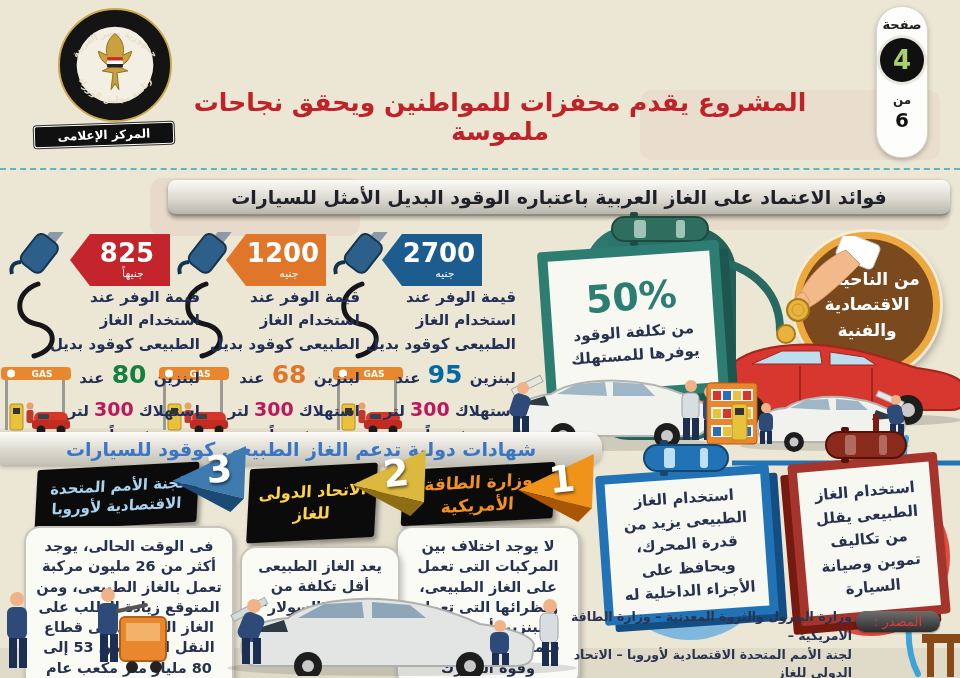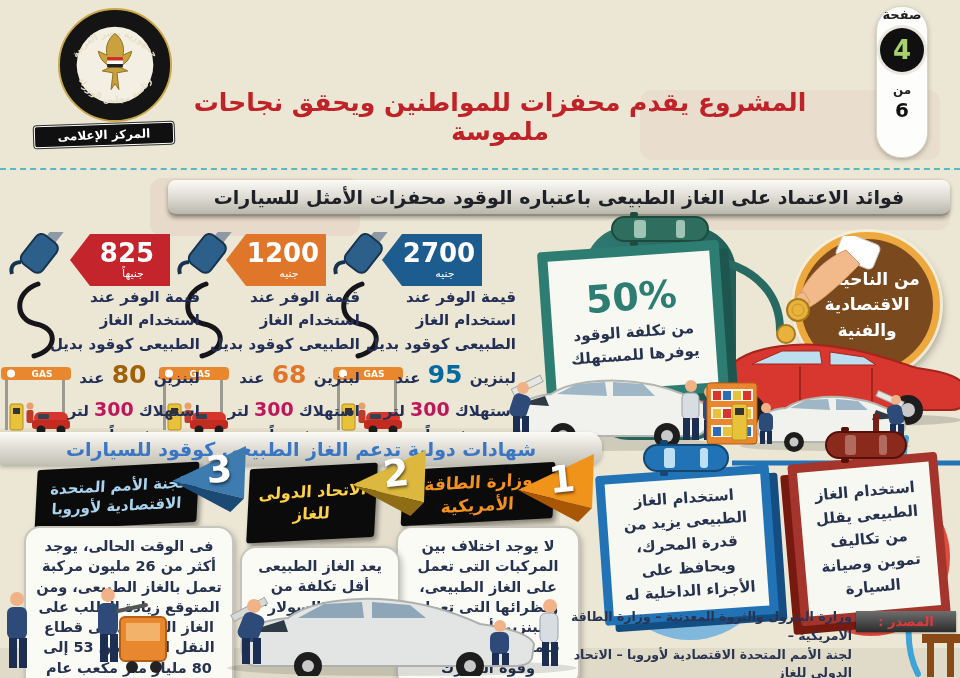--- a/index.html
+++ b/index.html
@@ -10,21 +10,21 @@
   
   .title{position:absolute;text-align:center;color:#bf2227;font-weight:bold;}
   .t1{left:130px;top:26px;width:745px;font-size:27px;line-height:1.2;}
   .t2{left:180px;top:88px;width:640px;font-size:25px;}
   .banner{position:absolute;left:10px;top:118px;width:130px;background:#101010;color:#fff;
           font-size:12px;font-weight:bold;text-align:center;padding:3px 4px;border:1px solid #fff;
           outline:1px solid #333;transform:rotate(-2deg);border-radius:3px;}
   .pagecol{position:absolute;left:876px;top:6px;width:50px;height:150px;background:#fdfdfb;
            border:1px solid #d8d4c6;border-radius:25px;box-shadow:0 2px 5px rgba(0,0,0,.25);
            display:flex;flex-direction:column;align-items:center;}
-  .pg-label{font-size:13px;font-weight:bold;color:#1d1d1d;}
+  .pg-label{font-size:13px;font-weight:bold;color:#1d1d1d;margin-top:10px;}
   .pg-circle{width:44px;height:44px;margin-top:6px;background:#101010;border-radius:50%;
              box-shadow:0 0 0 3px #e9e7de;display:flex;align-items:center;justify-content:center;}
   .pg-circle span{color:#a8d06c;font-size:26px;font-weight:bold;}
   .pg-of{font-size:12px;font-weight:bold;color:#222;margin-top:11px;}
   .pg-total{font-size:20px;font-weight:bold;color:#111;margin-top:1px;}
   .sep{position:absolute;left:0;top:168px;width:960px;border-top:2px dashed #3fb0c4;opacity:.85;}
   
   .s1header{position:absolute;left:168px;top:180px;width:782px;height:34px;
             background:linear-gradient(#fbfaf6,#dcd9d0 55%,#b9b6ac);border-radius:8px;
             border-bottom:2px solid #8f8c80;box-shadow:0 2px 4px rgba(0,0,0,.35);
@@ -39,21 +39,21 @@
   .sv-badge{position:absolute;width:100px;height:52px;color:#fff;display:flex;flex-direction:column;
             align-items:center;justify-content:center;padding-left:14px;box-sizing:border-box;
             clip-path:polygon(20% 0,100% 0,100% 100%,20% 100%,0 50%);
             filter:drop-shadow(2px 3px 2px rgba(0,0,0,.35));}
   .sv-badge .amt{font-size:26px;font-weight:bold;line-height:1;}
   .sv-badge .cur{font-size:11px;font-weight:normal;margin-top:1px;padding-left:12px;}
   .bg-red{background:#c4242b;} .bg-orange{background:#e0762a;} .bg-blue{background:#1d5c8f;}
   .sv-text{position:absolute;width:152px;font-size:15px;font-weight:bold;color:#232f55;
            line-height:1.55;text-align:right;}
   .oct{font-size:25px;font-weight:bold;padding:0 2px;}
-  .oct0{color:#a16207;} .oct1{color:#e0762a;} .oct2{color:#0369a1;}
+  .oct0{color:#15803d;} .oct1{color:#e0762a;} .oct2{color:#0369a1;}
   .ltr{font-size:19px;font-weight:bold;color:#be185d;}
   
   .board{position:absolute;background:#f7f8f2;border-radius:4px;box-sizing:border-box;
          display:flex;flex-direction:column;align-items:center;justify-content:center;
          text-align:center;font-weight:bold;color:#27324e;}
   .b-fifty{left:542px;top:246px;width:182px;height:152px;border:10px solid #2e7d72;
            transform:rotate(-4deg);box-shadow:10px 8px 0 -1px #1d564e;}
   .b-fifty .pct{font-size:38px;color:#2e7d72;line-height:1.05;}
   .b-fifty p{margin:4px 8px 0;font-size:15px;line-height:1.5;}
   .b-blue{left:600px;top:470px;width:174px;height:150px;border:9px solid #2273b5;
@@ -74,23 +74,23 @@
   .cert-head{position:absolute;background:#0b0b0b;border-radius:3px;transform:rotate(-3deg) skewX(-6deg);
              box-shadow:3px 4px 5px rgba(0,0,0,.4);display:flex;align-items:center;justify-content:center;
              text-align:center;font-weight:bold;line-height:1.35;padding:4px 8px;box-sizing:border-box;}
   .c1{color:#f5921e;font-size:17px;} .c2{color:#ffd24a;font-size:16px;} .c3{color:#a9d3ee;font-size:15px;}
   .cert-num{position:absolute;color:#fff;font-size:37px;font-weight:bold;transform:rotate(-6deg);
             text-shadow:1px 2px 3px rgba(0,0,0,.55);}
   .bubble{position:absolute;background:#fbfbf6;border:2px solid #c8c6bc;border-radius:16px;
           padding:8px 10px;font-size:14.5px;font-weight:bold;color:#27324e;text-align:center;
           line-height:1.4;box-shadow:2px 3px 6px rgba(0,0,0,.25);box-sizing:border-box;}
   
-  .src-bar{position:absolute;left:856px;top:611px;width:100px;height:21px;border-radius:0;
+  .src-bar{position:absolute;left:856px;top:611px;width:84px;height:21px;border-radius:9px;
            background:linear-gradient(#6e6e6e,#2c2c2c);display:flex;align-items:center;justify-content:center;
-           color:#e03a3a;font-size:13px;font-weight:bold;box-shadow:0 1px 2px rgba(0,0,0,.4);}
+           color:#e03a3a;font-size:13px;font-weight:normal;box-shadow:0 1px 2px rgba(0,0,0,.4);}
   .src-lines{position:absolute;left:556px;top:608px;width:296px;text-align:right;
              font-size:12.5px;font-weight:bold;color:#2a3350;line-height:1.5;}
   svg{display:block;}
 </style>
 </head>
 <body>
 
 <div class="stage">
 
   <div class="wm" style="left:150px;top:178px;width:210px;height:58px;background:#d8a09a;opacity:.18;"></div>
@@ -128,21 +128,21 @@
 
   <div class="pagecol">
     <div class="pg-label">صفحة</div>
     <div class="pg-circle">
       <span>4</span>
     </div>
     <div class="pg-of">من</div>
     <div class="pg-total">6</div>
   </div>
 
-  <div class="s1header">فوائد الاعتماد على الغاز الطبيعى باعتباره الوقود محفزات الأمثل للسيارات</div>
+  <div class="s1header">فوائد الاعتماد على الغاز العربية باعتباره الوقود البديل الأمثل للسيارات</div>
 
   <div class="cylinder"></div>
   <svg class="abs" style="left:610px;top:212px;" width="100" height="34" viewBox="0 0 100 34">
     <rect x="2" y="5" width="96" height="24" rx="12" fill="#2f6e5e" stroke="#1d4a3e" stroke-width="2"></rect>
     <rect x="24" y="8" width="12" height="18" rx="3" fill="#9fc3b5"></rect>
     <rect x="66" y="8" width="9" height="18" rx="3" fill="#9fc3b5"></rect>
     <rect x="20" y="0" width="8" height="5" rx="2" fill="#1d4a3e"></rect>
     <rect x="20" y="29" width="8" height="5" rx="2" fill="#1d4a3e"></rect>
   </svg>
 

